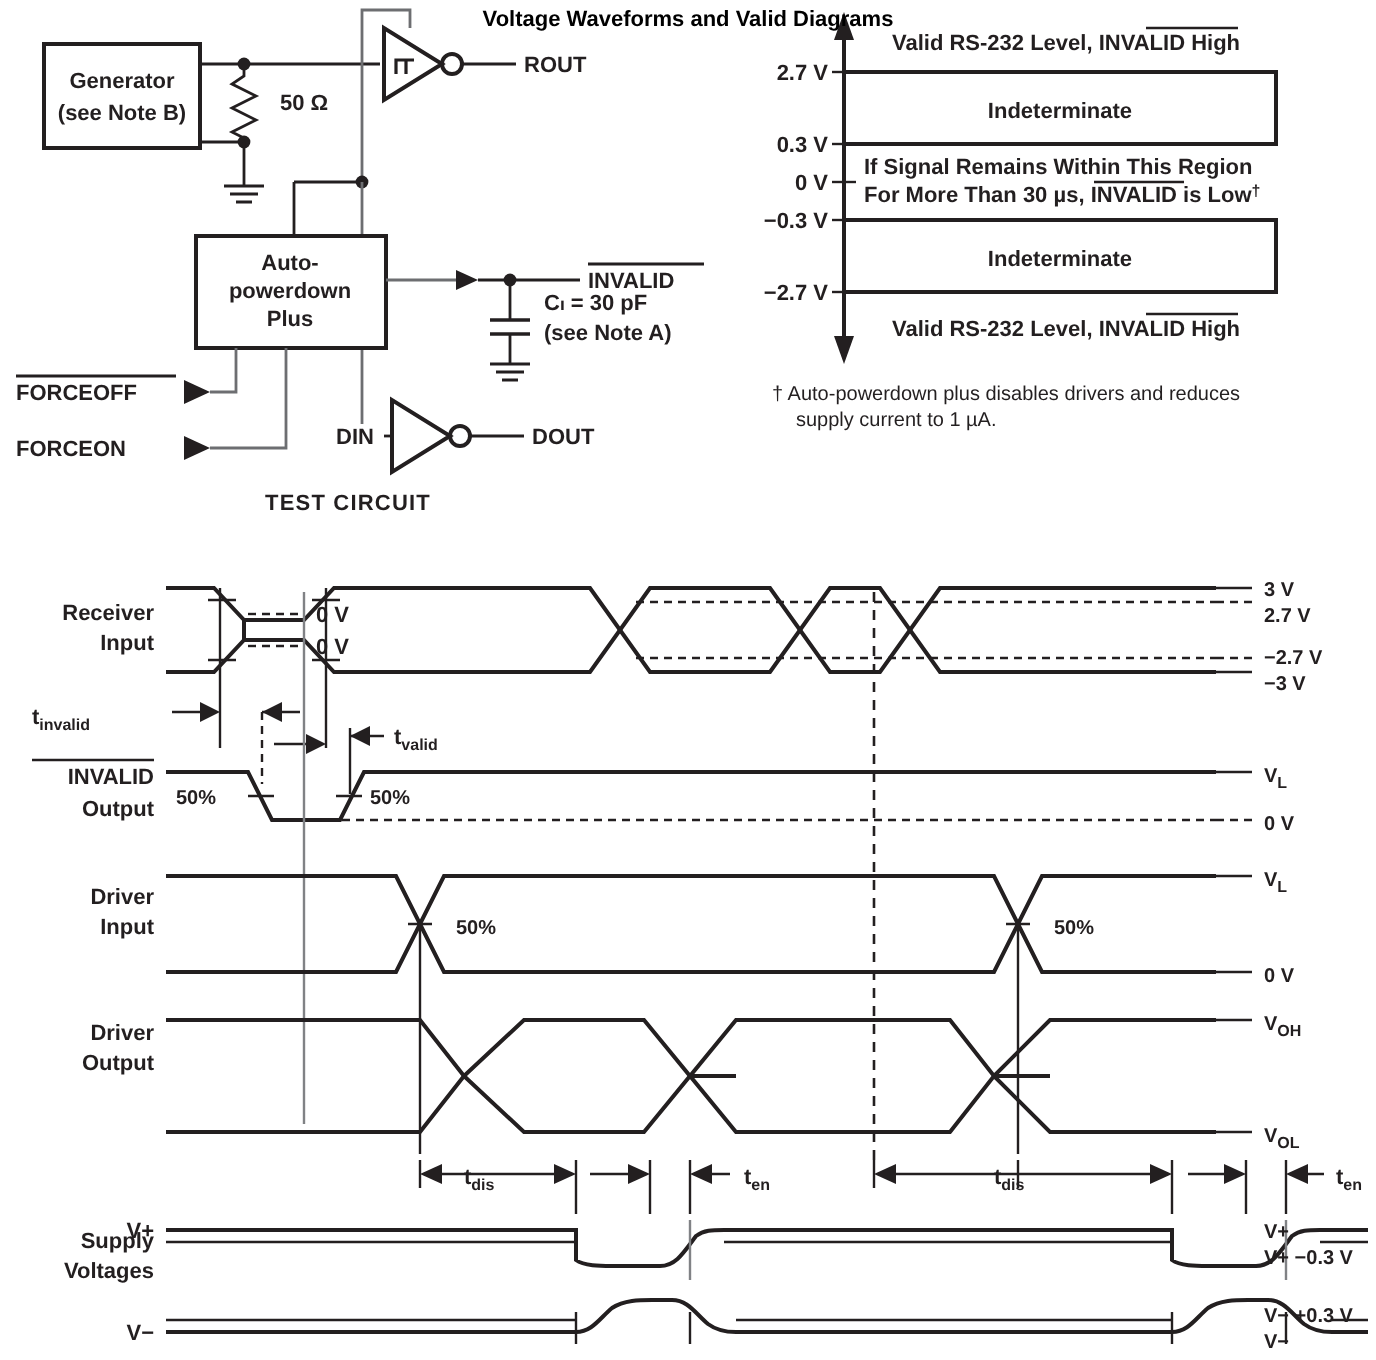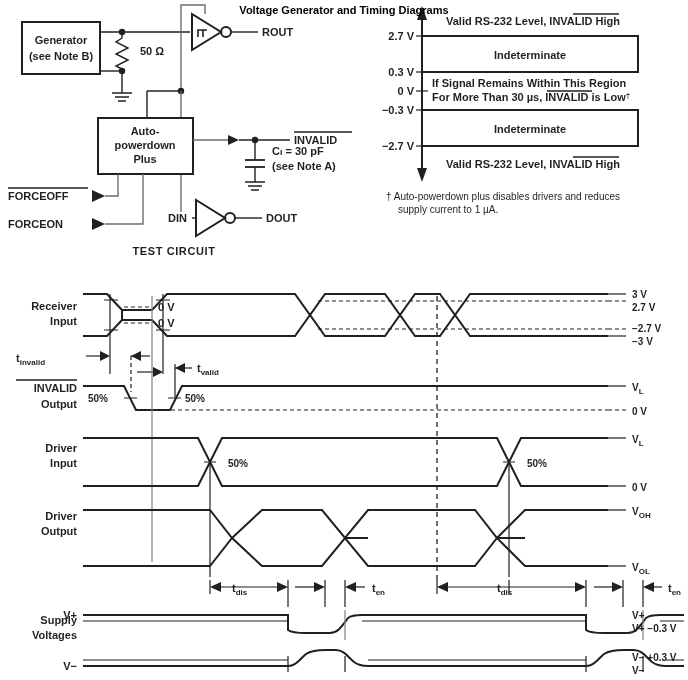--- a/index.html
+++ b/index.html
@@ -299,16 +299,16 @@
 
   <path class="thin" d="M608 124 H626"></path>
   <path class="dash-s" d="M608 148 H626"></path>
   <path class="thin" d="M608 176 H626"></path>
   <path class="thin" d="M608 224 H626"></path>
   <path class="thin" d="M608 248 H626"></path>
   <path class="thin" d="M608 304 H626"></path>
 </svg>
 
 <div style="position:absolute;left:0;top:657;width:688px;text-align:center;">
-  <span class="lbl-cap">Voltage Generator and Timing  Diagrams</span>
+  <span class="lbl-cap">Voltage Waveforms and Valid  Diagrams</span>
 </div>
 
 </div>
 
 </body></html>

